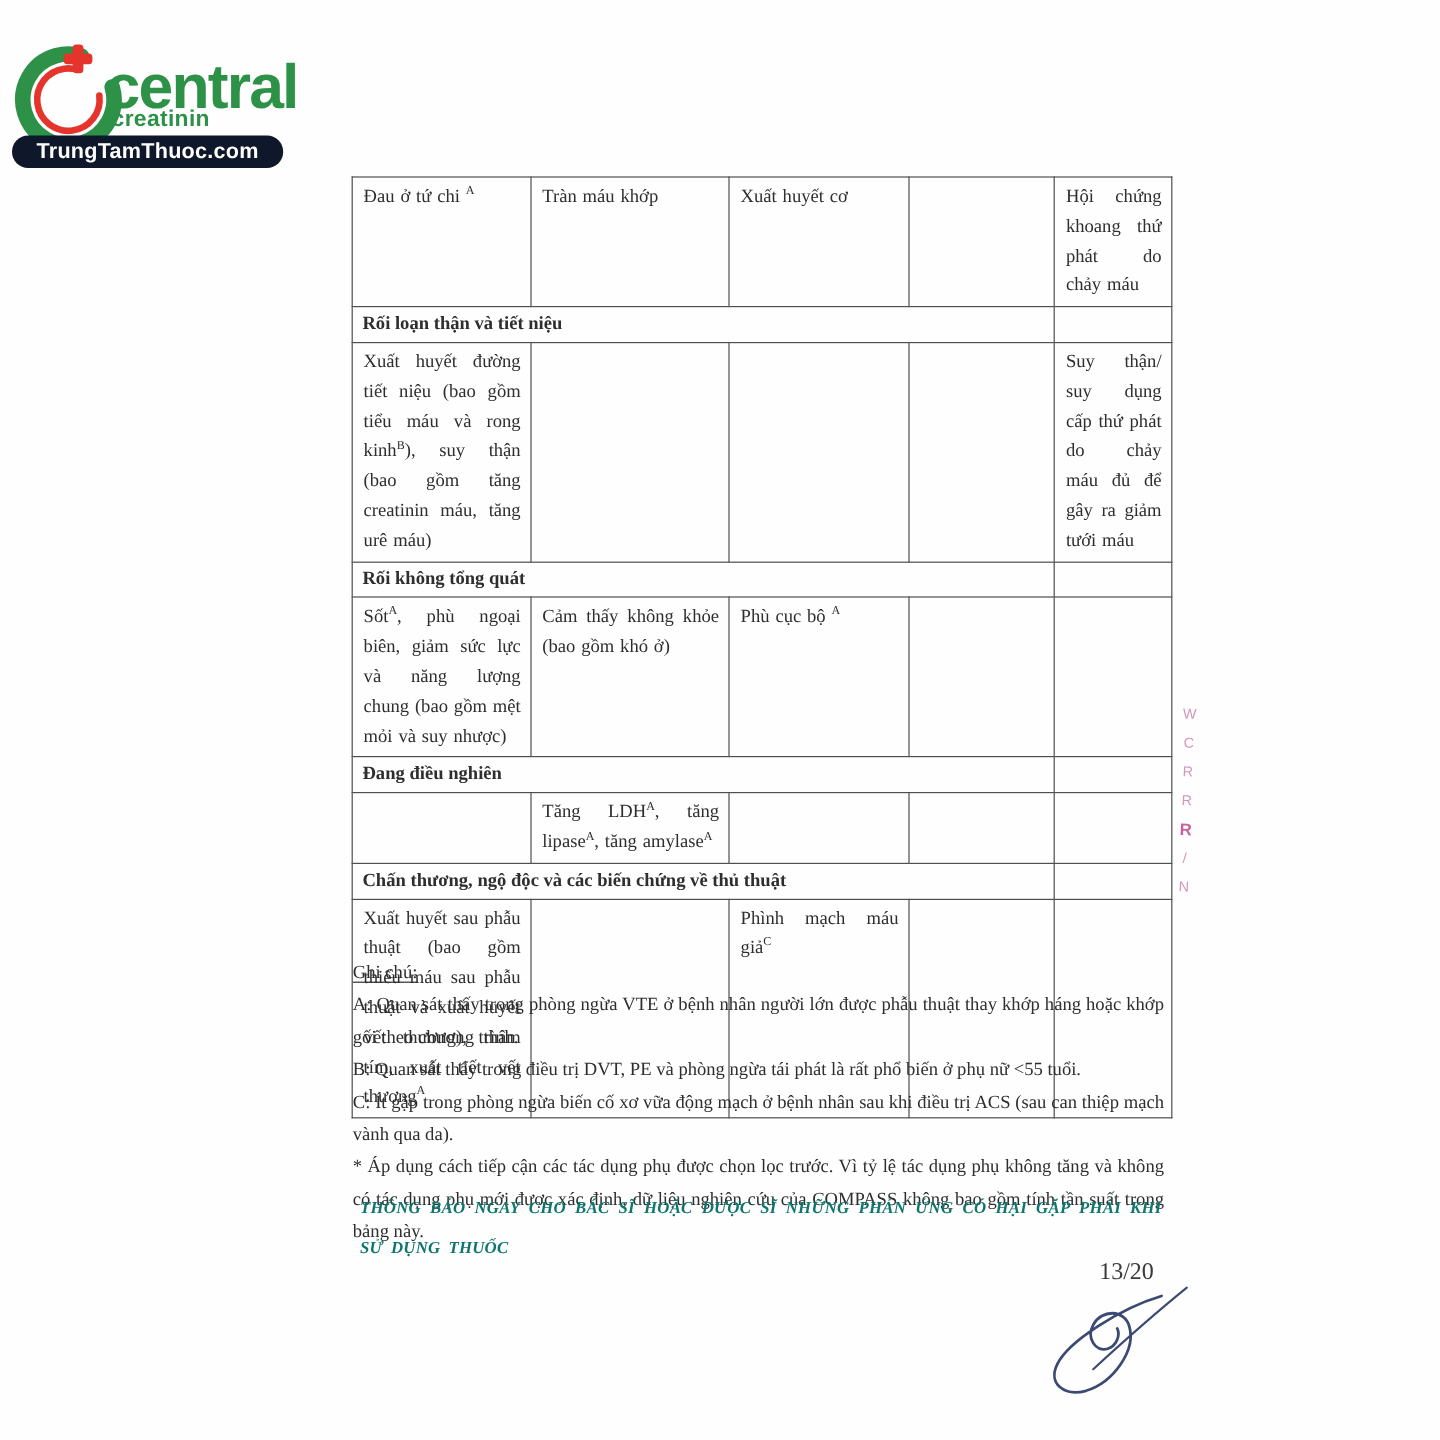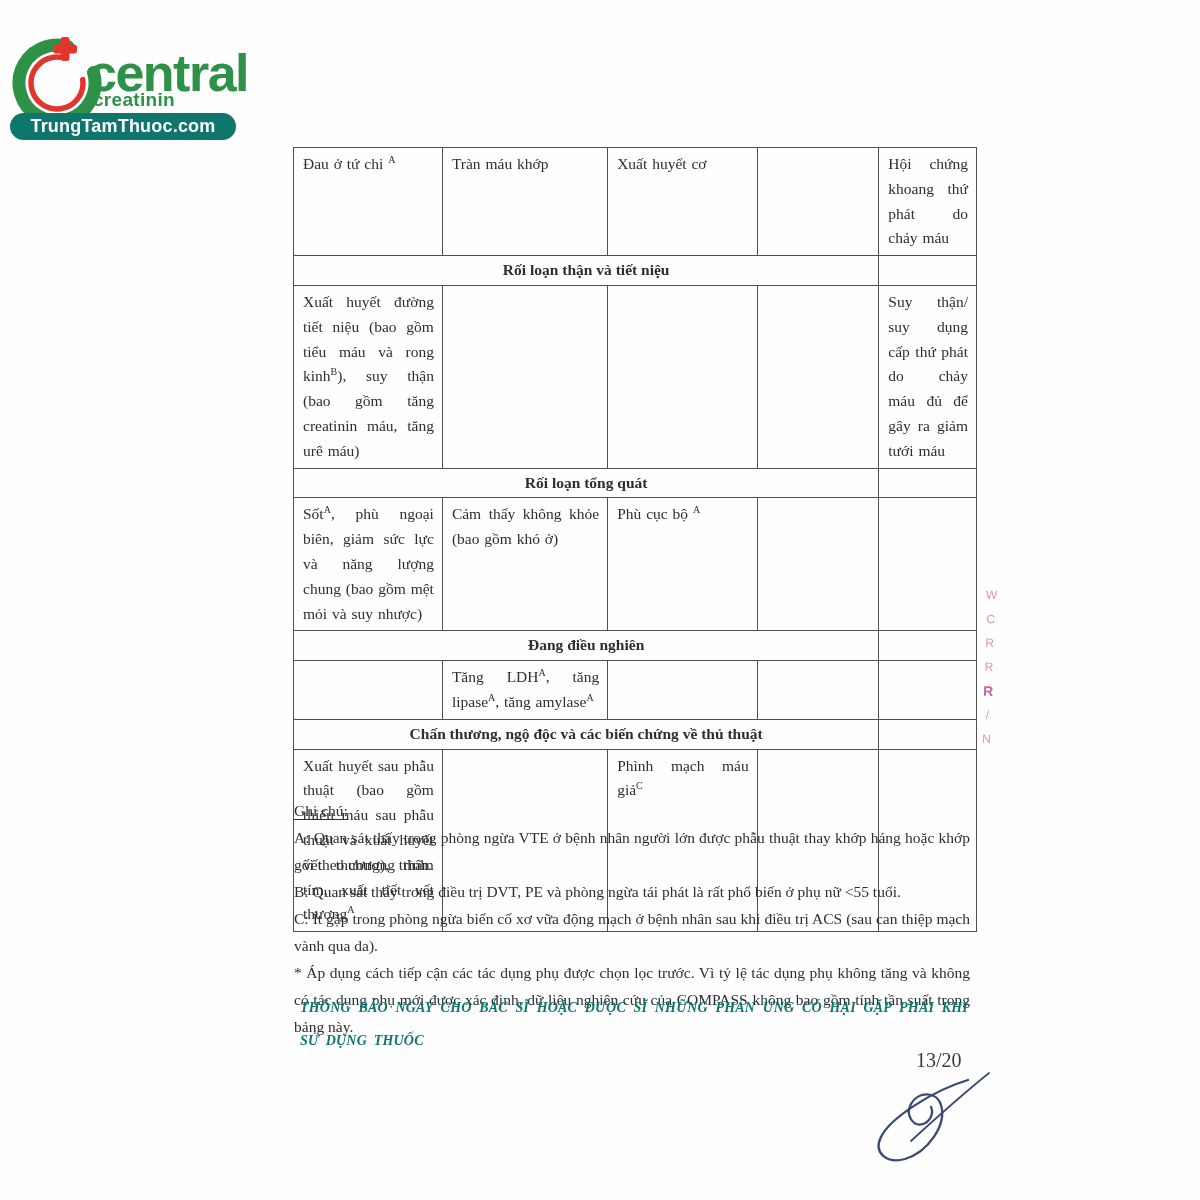--- a/index.html
+++ b/index.html
@@ -24,21 +24,21 @@
     color:#fff;text-align:center;line-height:27px;letter-spacing:.2px;
   }
   
   table.adr{
     position:absolute;left:293px;top:147px;width:684px;border-collapse:collapse;table-layout:fixed;
   }
   table.adr td{
     border:1px solid #4f4f4f;vertical-align:top;padding:4px 8px 4px 9px;
     font-size:15.5px;line-height:1.6;text-align:justify;color:#2e2e2e;word-spacing:1px;
   }
-  table.adr td.sec{font-weight:bold;text-align:center;padding:2px 8px;word-spacing:0;}
+  table.adr td.sec{font-weight:bold;text-align:left;padding:2px 8px;word-spacing:0;}
   table.adr sup{font-size:10px;line-height:0;vertical-align:super;}
   
   .notes{position:absolute;left:294px;top:797px;width:676px;font-size:15.5px;line-height:27px;color:#2e2e2e;}
   .notes .title{text-decoration:underline;text-underline-offset:3px;}
   .notes p{margin:0;text-align:justify;}
   
   .notice{
     position:absolute;left:300px;top:991px;width:668px;
     font-size:14px;font-weight:bold;font-style:italic;line-height:33px;
     color:#0f766e;text-align:justify;word-spacing:3px;letter-spacing:.2px;
@@ -62,21 +62,21 @@
 
   <div class="logo">
     <svg width="95" height="95" viewBox="0 0 95 95">
       <circle cx="47" cy="47" r="38" fill="none" stroke="#2e9148" stroke-width="13" stroke-dasharray="200.3 38.5" stroke-linecap="round" transform="rotate(-16 47 47)"></circle>
       <circle cx="47" cy="47" r="26" fill="none" stroke="#e5342c" stroke-width="5.5" stroke-dasharray="129.4 34" stroke-linecap="round" transform="rotate(-7.5 47 47)"></circle>
       <rect x="50.5" y="1" width="9" height="24" rx="3" fill="#e5342c"></rect>
       <rect x="43" y="8.5" width="24" height="9" rx="3" fill="#e5342c"></rect>
     </svg>
     <div class="brand" style="color: rgb(46, 145, 72);">central</div>
     <div class="tagline" style="color: rgb(46, 145, 72);">creatinin</div>
-    <div class="banner" style="background: #0f766e;">TrungTamThuoc.com</div>
+    <div class="banner" style="background: #0f172a;">TrungTamThuoc.com</div>
   </div>
 
   <table class="adr">
     <colgroup>
       <col style="width:21.8%">
         <col style="width:24.2%">
         <col style="width:21.9%">
       <col style="width:17.8%">
         <col style="width:14.3%">
     </colgroup>
@@ -93,21 +93,21 @@
           <td></td>
         </tr>
         <tr style="height: 144px;">
           <td>Xuất huyết đường tiết niệu (bao gồm tiểu máu và rong kinh<sup>B</sup>), suy thận (bao gồm tăng creatinin máu, tăng urê máu)</td>
           <td></td>
           <td></td>
           <td></td>
           <td>Suy thận/ suy dụng cấp thứ phát do chảy máu đủ để gây ra giảm tưới máu</td>
         </tr>
         <tr style="height: 26px;">
-          <td class="sec" colspan="4">Rối loạn tổng quát</td>
+          <td class="sec" colspan="4">Rối không tổng quát</td>
           <td></td>
         </tr>
         <tr style="height: 120px;">
           <td>Sốt<sup>A</sup>, phù ngoại biên, giảm sức lực và năng lượng chung (bao gồm mệt mỏi và suy nhược)</td>
           <td>Cảm thấy không khỏe (bao gồm khó ở)</td>
           <td>Phù cục bộ <sup>A</sup></td>
           <td></td>
           <td></td>
         </tr>
         <tr style="height: 25px;">

